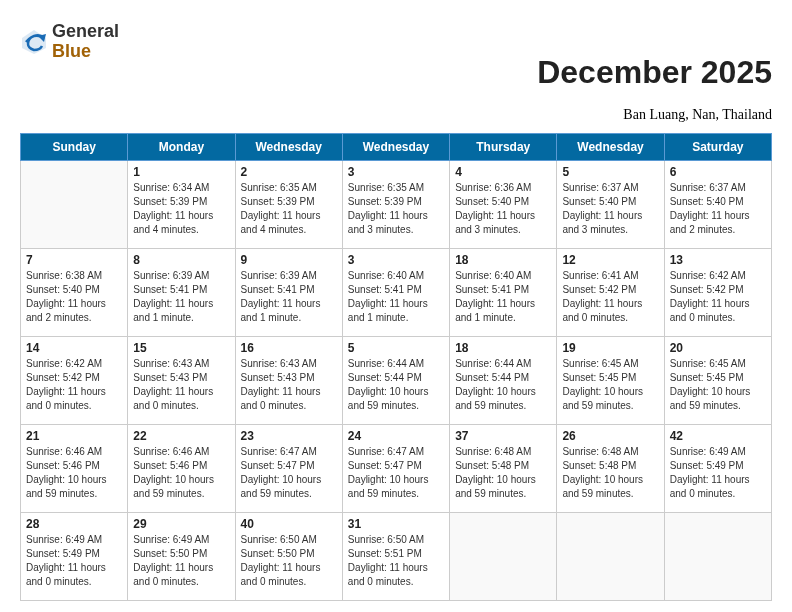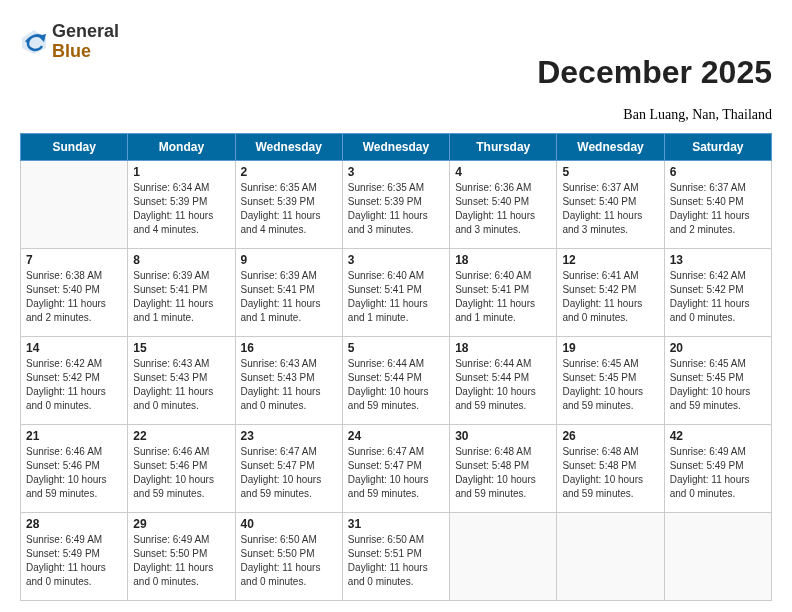--- a/index.html
+++ b/index.html
@@ -228,21 +228,21 @@
           </td>
           <td>
             <span class="day-num">23</span>
             <div class="day-info">Sunrise: 6:47 AM<br>Sunset: 5:47 PM<br>Daylight: 10 hours<br>and 59 minutes.</div>
           </td>
           <td>
             <span class="day-num">24</span>
             <div class="day-info">Sunrise: 6:47 AM<br>Sunset: 5:47 PM<br>Daylight: 10 hours<br>and 59 minutes.</div>
           </td>
           <td>
-            <span class="day-num">30</span>
+            <span class="day-num">37</span>
             <div class="day-info">Sunrise: 6:48 AM<br>Sunset: 5:48 PM<br>Daylight: 10 hours<br>and 59 minutes.</div>
           </td>
           <td>
             <span class="day-num">26</span>
             <div class="day-info">Sunrise: 6:48 AM<br>Sunset: 5:48 PM<br>Daylight: 10 hours<br>and 59 minutes.</div>
           </td>
           <td>
             <span class="day-num">42</span>
             <div class="day-info">Sunrise: 6:49 AM<br>Sunset: 5:49 PM<br>Daylight: 11 hours<br>and 0 minutes.</div>
           </td>

